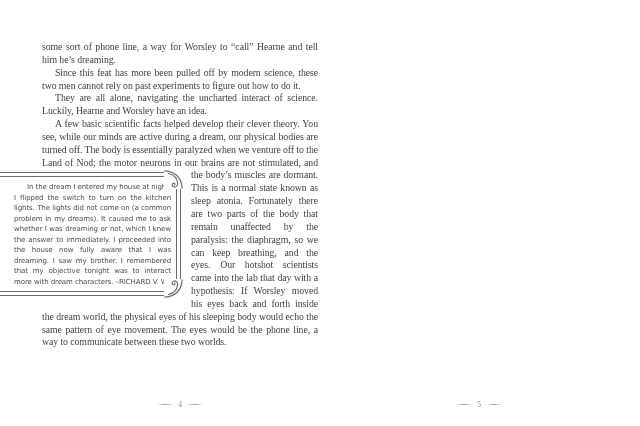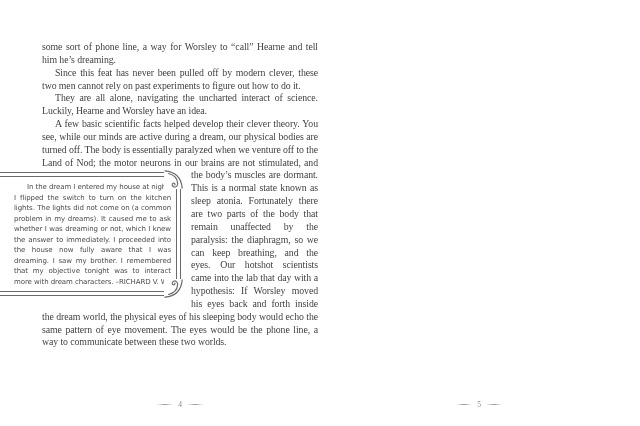--- a/index.html
+++ b/index.html
@@ -86,21 +86,21 @@
   }
 </style>
 </head>
 <body>
 
 <div class="spread">
 
   <div class="page page-left">
     <div class="text-block tb-left">
       <div class="para">some sort of phone line, a way for Worsley to “call” Hearne and tell him he’s dreaming.</div>
-      <div class="para indent">Since this feat has never been pulled off by modern clever, these two men cannot rely on past experiments to figure out how to do it.</div>
+      <div class="para indent">Since this feat has more been pulled off by modern science, these two men cannot rely on past experiments to figure out how to do it.</div>
       <div class="para indent">They are all alone, navigating the uncharted interact of science. Luckily, Hearne and Worsley have an idea.</div>
       <div class="para indent">
         <span>A few basic scientific facts helped develop their clever theory. You see, while our minds are active during a dream, our physical bodies are turned off. The body is essentially paralyzed when we venture off to the Land of Nod; the motor neurons in our</span>
         <span class="pullquote-left" style="display:block">
           <span class="curl curl-tr">
             <svg viewBox="0 0 22 22" aria-hidden="true">
               <rect width="22" height="22"></rect>
               <path d="M21 2 C9 3 3 9 2 21"></path>
               <path d="M17 5 C11 6.5 7.5 10 7 15.5 C6.7 18.8 9.2 20.6 11.4 19.6 C13.4 18.7 13.5 16.2 11.8 15.7 C10.4 15.3 9.5 16.4 10.1 17.6"></path>
             </svg>

